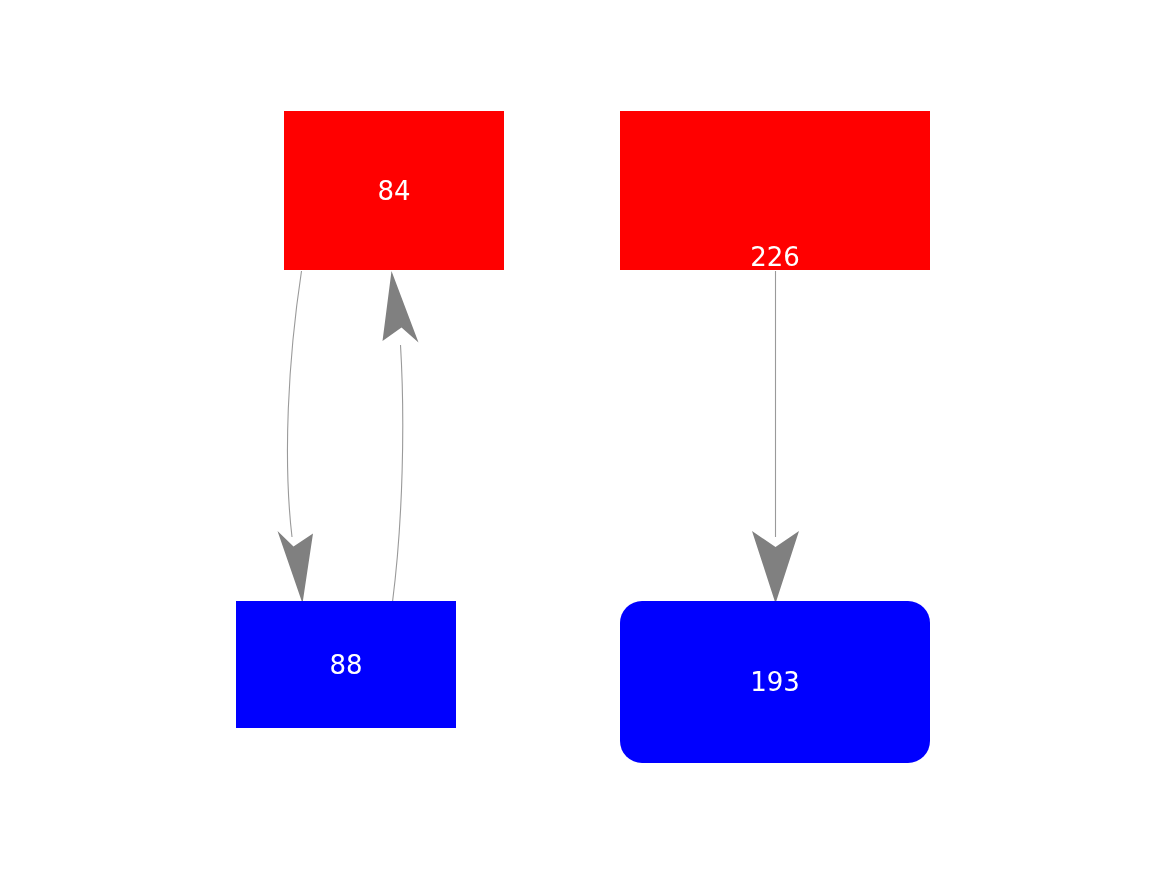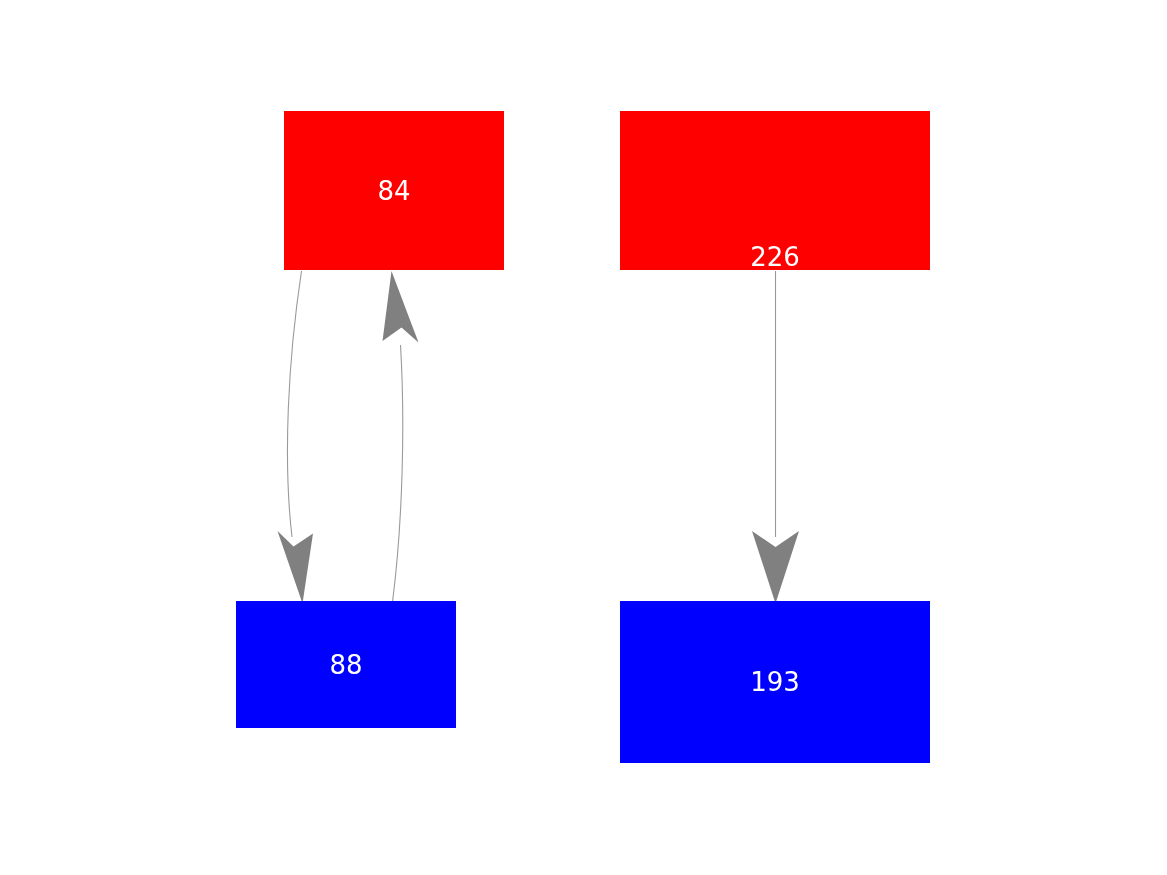--- a/index.html
+++ b/index.html
@@ -38,21 +38,21 @@
     font-size: 26px;
     font-family: "DejaVu Sans", "Liberation Sans", sans-serif;
     line-height: 1;
     letter-spacing: 0px;
     user-select: none;
   }
   
   #node-84  { left: 236px; top: 111px; width: 220px; height: 159px; background: #ff0000; margin-left: 48px; }
   #node-226 { left: 620px; top: 111px; width: 310px; height: 159px; background: #ff0000; align-items: flex-end; }
   #node-88  { left: 236px; top: 601px; width: 220px; height: 127px; background: #0000ff; }
-  #node-193 { left: 620px; top: 601px; width: 310px; height: 162px; background: #0000ff; }
+  #node-193 { left: 620px; top: 601px; width: 310px; height: 162px; background: #0000ff; border-radius: 22px; }
 
   .edge-line {
     fill: none;
     stroke: #9a9a9a;
     stroke-width: 1.1;
   }
   .edge-head {
     fill: #808080;
     stroke: none;
   }

